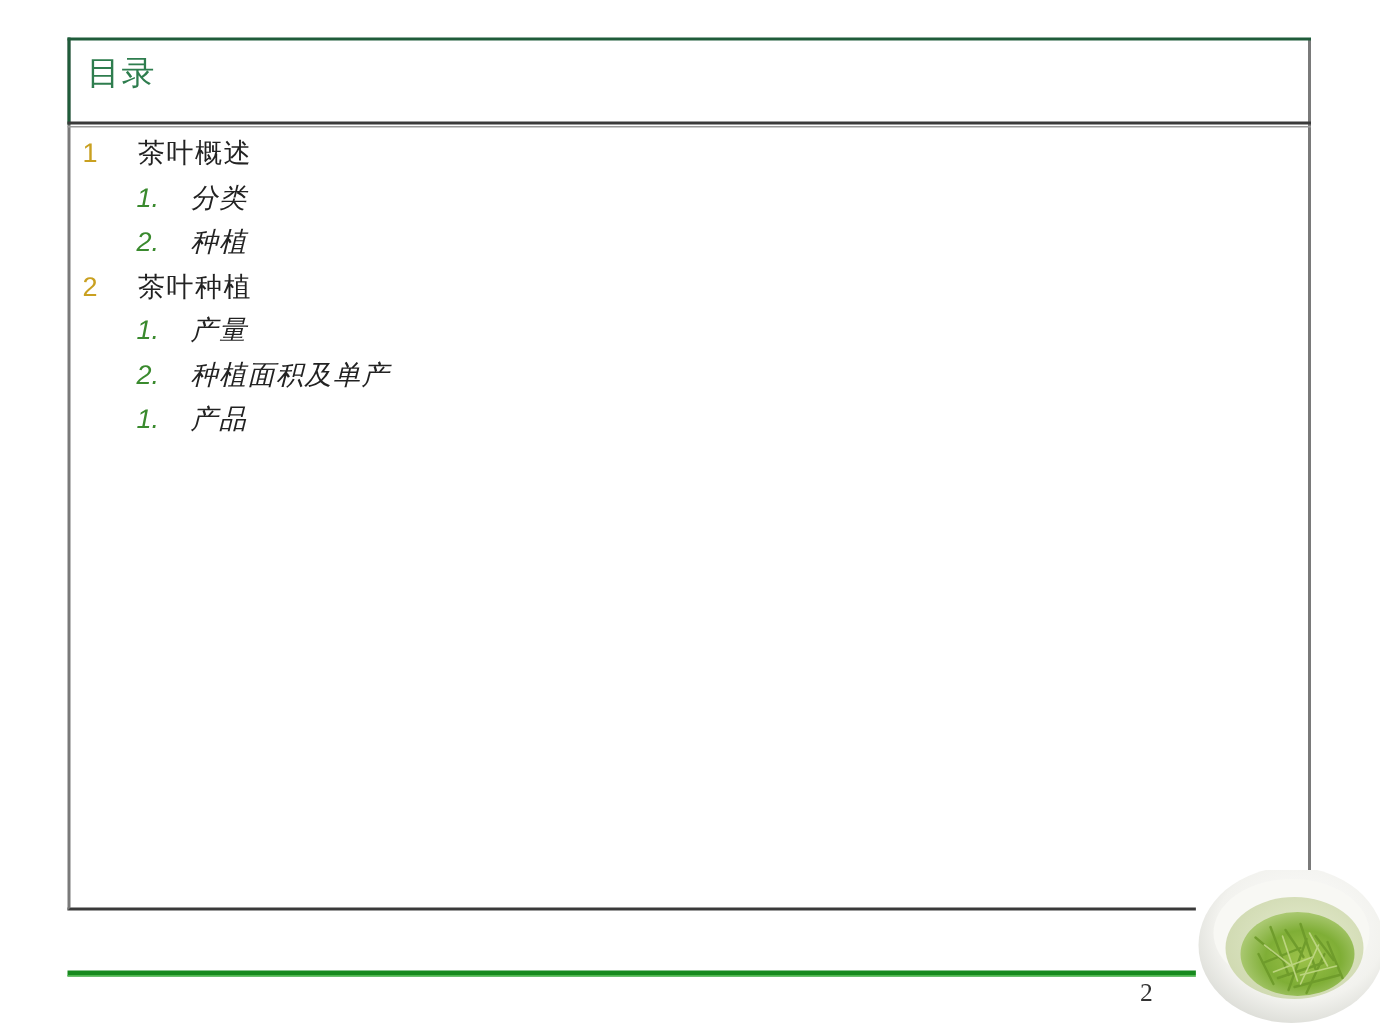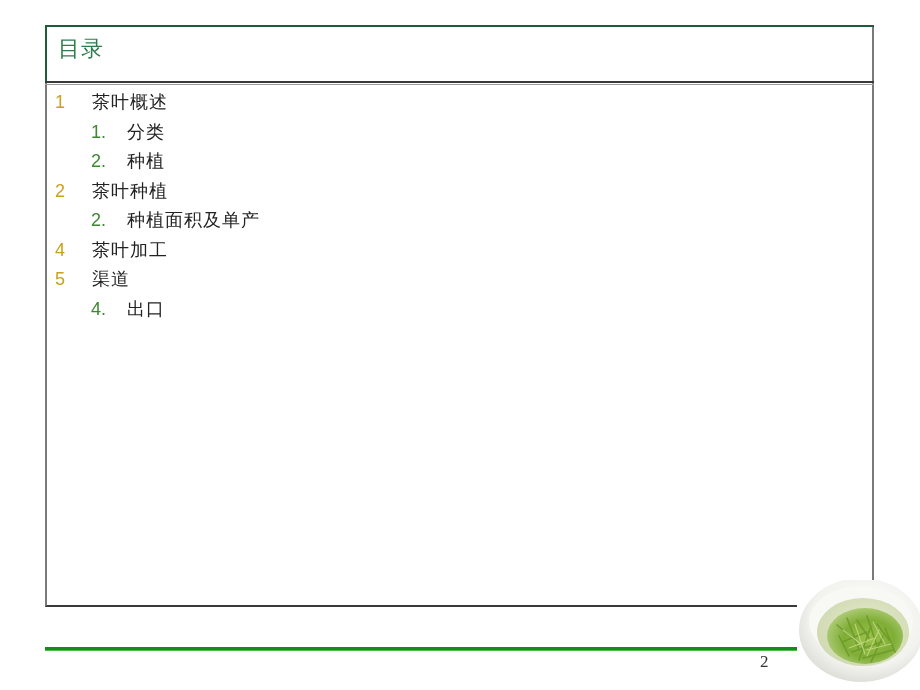--- a/index.html
+++ b/index.html
@@ -75,20 +75,21 @@
     white-space: nowrap;
     position: relative;
   }
   .toc-row .num {
     display: inline-block;
     width: 37px;
     color: #c9a020;
   }
   .toc-row.sub {
     padding-left: 36px;
+    font-style: italic;
   }
   .toc-row.sub .num {
     color: #3a8a2e;
     width: 36px;
   }
   .toc-row .label {
     display: inline-block;
     letter-spacing: 1px;
   }
   .footer-line {
@@ -128,24 +129,23 @@
   <div class="title-accent"></div>
 
   <div class="title">目录</div>
   <div class="title-sep"></div>
 
   <div class="toc">
     <div class="toc-row"><span class="num">1</span><span class="label">茶叶概述</span></div>
     <div class="toc-row sub"><span class="num">1.</span><span class="label">分类</span></div>
     <div class="toc-row sub"><span class="num">2.</span><span class="label">种植</span></div>
     <div class="toc-row"><span class="num">2</span><span class="label">茶叶种植</span></div>
+    <div class="toc-row sub"><span class="num">1.</span><span class="label">产量</span></div>
     <div class="toc-row sub"><span class="num">2.</span><span class="label">种植面积及单产</span></div>
-    <div class="toc-row"><span class="num">4</span><span class="label">茶叶加工</span></div>
-    <div class="toc-row"><span class="num">5</span><span class="label">渠道</span></div>
-    <div class="toc-row sub"><span class="num">4.</span><span class="label">出口</span></div>
+    <div class="toc-row sub"><span class="num">1.</span><span class="label">产品</span></div>
   </div>
 
   <div class="footer-line"></div>
   <div class="page-num">2</div>
 
   <div class="tea-cup">
     <svg width="123" height="110" viewBox="0 0 123 110" xmlns="http://www.w3.org/2000/svg">
       <defs>
         <radialGradient id="cupOuter" cx="55%" cy="40%" r="65%">
           <stop offset="0%" stop-color="#ffffff"></stop>

